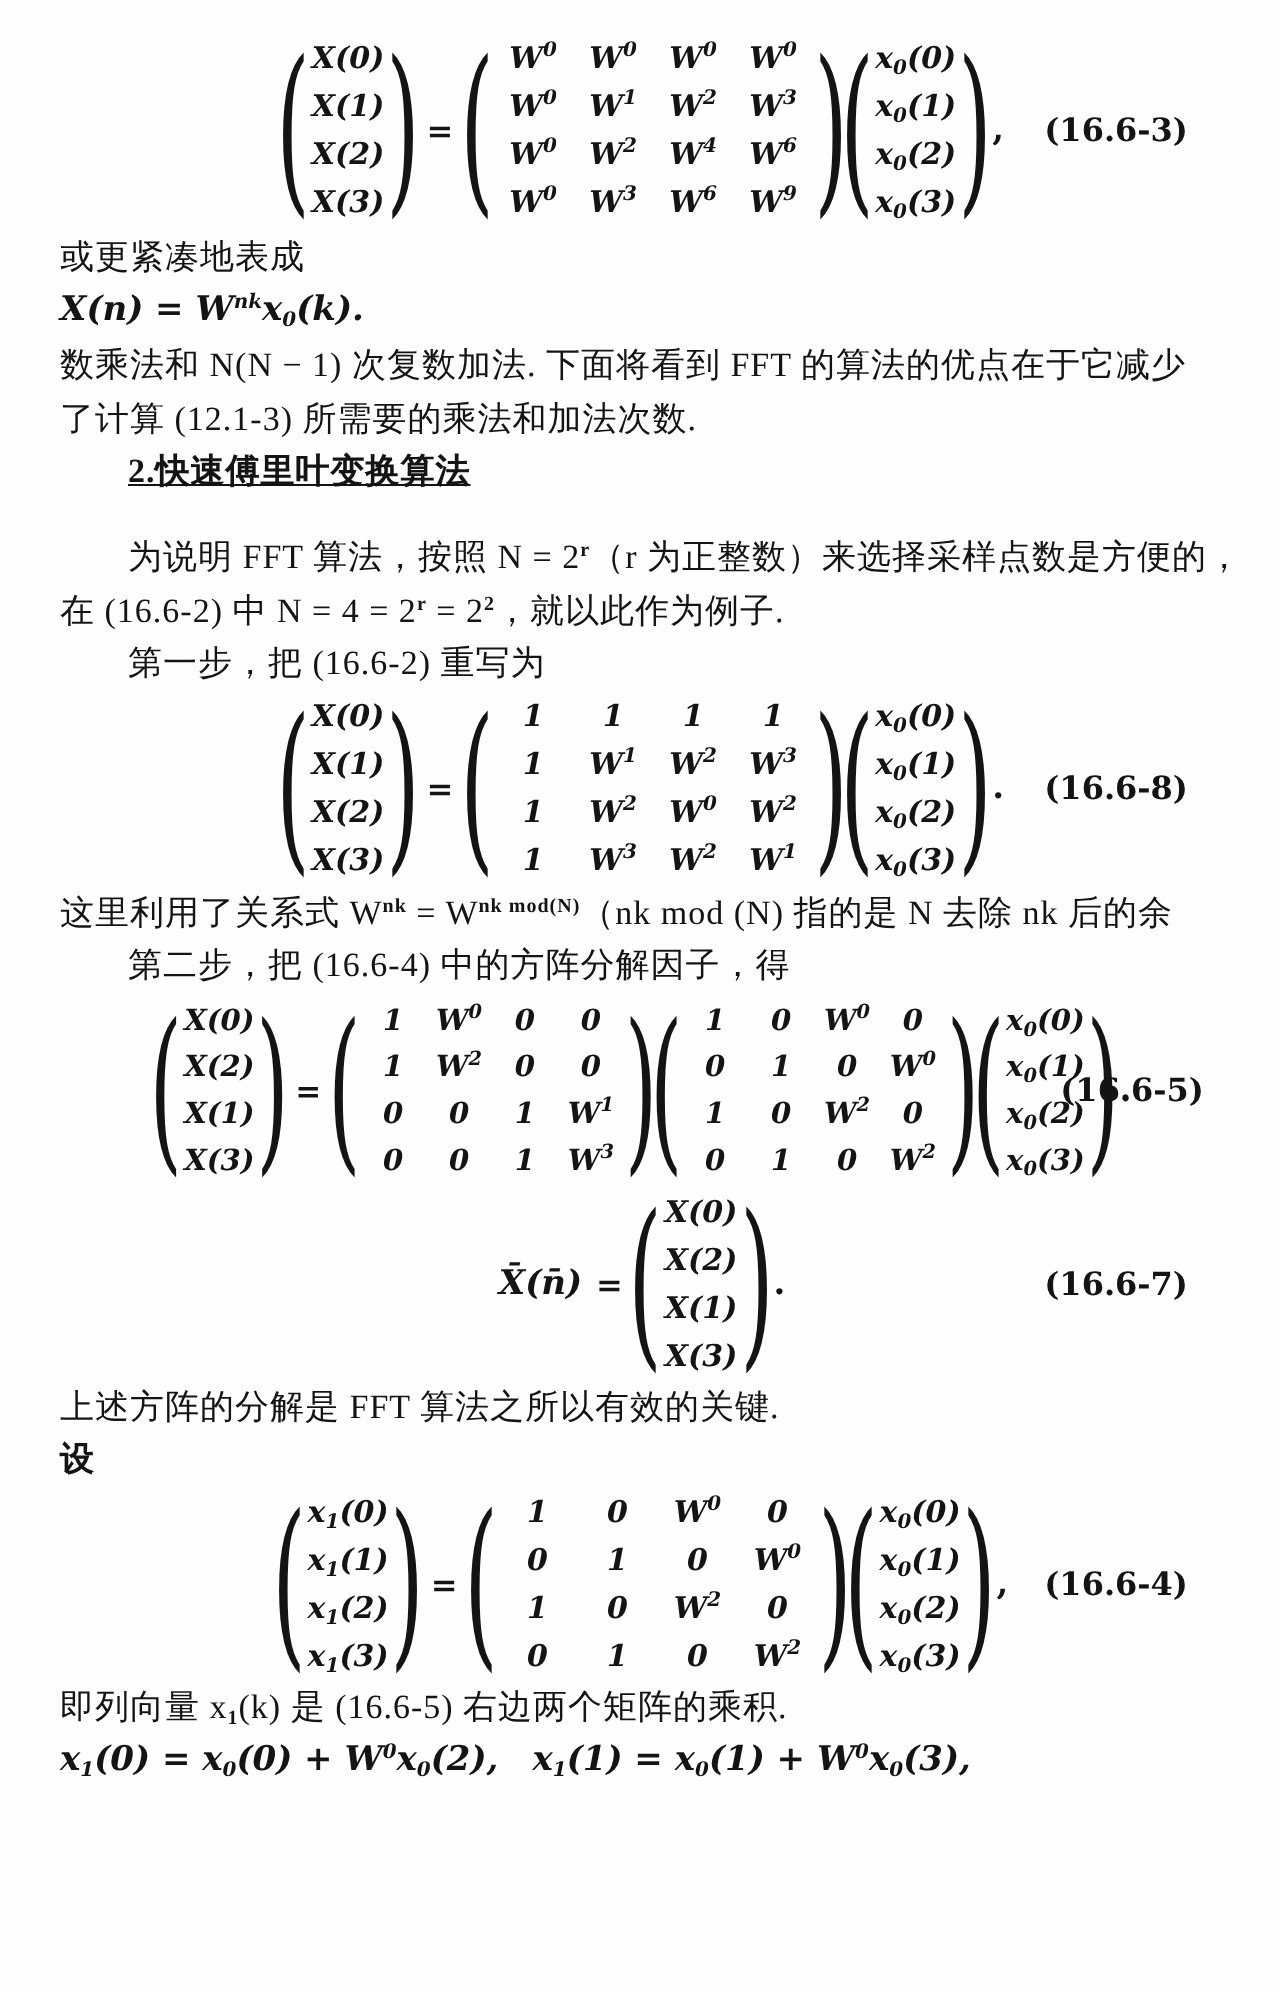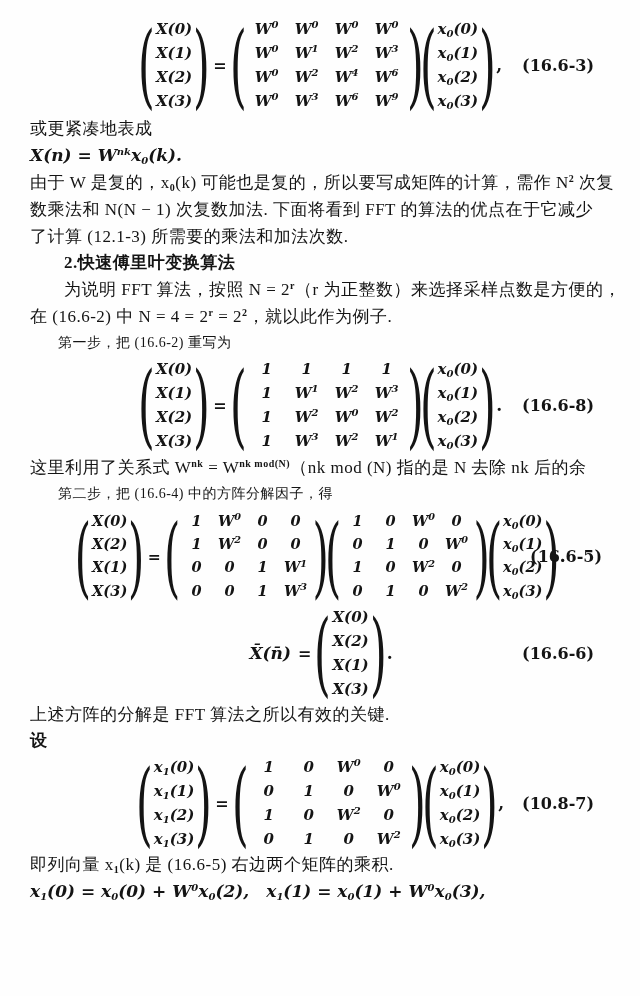--- a/index.html
+++ b/index.html
@@ -14,27 +14,27 @@
     box-sizing:border-box;
     padding:14px 28px 0 30px;
   }
   
   .tline{
     font-size:17px;
     line-height:27px;
     letter-spacing:0.5px;
     white-space:nowrap;
   }
-  .tline.ind{ text-indent:2em; }
+  .tline.ind{ text-indent:2em;margin-top:16px; }
   .heading{
     font-size:17px;line-height:26px;font-weight:700;
-    text-indent:2em;letter-spacing:0.5px;
+    text-indent:2em;letter-spacing:0.5px;text-decoration:underline;
   }
   .stepline{
-    font-size:14px;line-height:26px;letter-spacing:0.5px;
+    font-size:17px;line-height:26px;letter-spacing:0.5px;
     text-indent:2em;white-space:nowrap;
   }
   .plainline{
     font-size:17px;line-height:26px;letter-spacing:0.5px;white-space:nowrap;
   }
   
   .m, .mcell, .vcell, .trail, .eqsign, .center-eq{
     font-family:"DejaVu Serif", serif;
     font-style:italic;
     font-weight:700;
@@ -148,21 +148,20 @@
       </span>
       <span class="trail">,</span>
     </div>
     <span class="eq-label">(16.6-3)</span>
   </div>
 
   <div class="plainline">或更紧凑地表成</div>
   <div class="center-eq">X(n) = W<sup>nk</sup>x<sub>0</sub>(k).</div>
 
   <div>
-      <div class="tline">由于 W 是复的，x<sub>0</sub>(k) 可能也是复的，所以要写成矩阵的计算，需作 N<sup>2</sup> 次复</div>
       <div class="tline">数乘法和 N(N − 1) 次复数加法. 下面将看到 FFT 的算法的优点在于它减少</div>
       <div class="tline">了计算 (12.1-3) 所需要的乘法和加法次数.</div>
     </div>
 
   <div class="heading">2.快速傅里叶变换算法</div>
 
   <div>
       <div class="tline ind">为说明 FFT 算法，按照 N = 2<sup>r</sup>（r 为正整数）来选择采样点数是方便的，</div>
       <div class="tline">在 (16.6-2) 中 N = 4 = 2<sup>r</sup> = 2<sup>2</sup>，就以此作为例子.</div>
     </div>
@@ -331,21 +330,21 @@
         <span class="vec">
             <span class="vcell">X(0)</span>
             <span class="vcell">X(2)</span>
             <span class="vcell">X(1)</span>
             <span class="vcell">X(3)</span>
           </span>
         <span class="br">)</span>
       </span>
       <span class="trail">.</span>
     </div>
-    <span class="eq-label">(16.6-6)</span>
+    <span class="eq-label">(16.6-7)</span>
   </div>
 
   <div class="plainline">上述方阵的分解是 FFT 算法之所以有效的关键.</div>
   <div class="plainline" style="font-weight:700;">设</div>
 
   <div class="eq-block">
     <div class="eq-cluster">
       <span class="grp">
         <span class="br">(</span>
         <span class="vec">
@@ -392,19 +391,19 @@
         <span class="vec">
             <span class="vcell">x<sub>0</sub>(0)</span>
             <span class="vcell">x<sub>0</sub>(1)</span>
             <span class="vcell">x<sub>0</sub>(2)</span>
             <span class="vcell">x<sub>0</sub>(3)</span>
           </span>
         <span class="br">)</span>
       </span>
       <span class="trail">,</span>
     </div>
-    <span class="eq-label">(10.8-7)</span>
+    <span class="eq-label">(16.6-4)</span>
   </div>
 
   <div class="plainline">即列向量 x<sub>1</sub>(k) 是 (16.6-5) 右边两个矩阵的乘积.</div>
   <div class="center-eq">x<sub>1</sub>(0) = x<sub>0</sub>(0) + W<sup>0</sup>x<sub>0</sub>(2), x<sub>1</sub>(1) = x<sub>0</sub>(1) + W<sup>0</sup>x<sub>0</sub>(3),</div>
 
 </div>
 
 </body></html>

